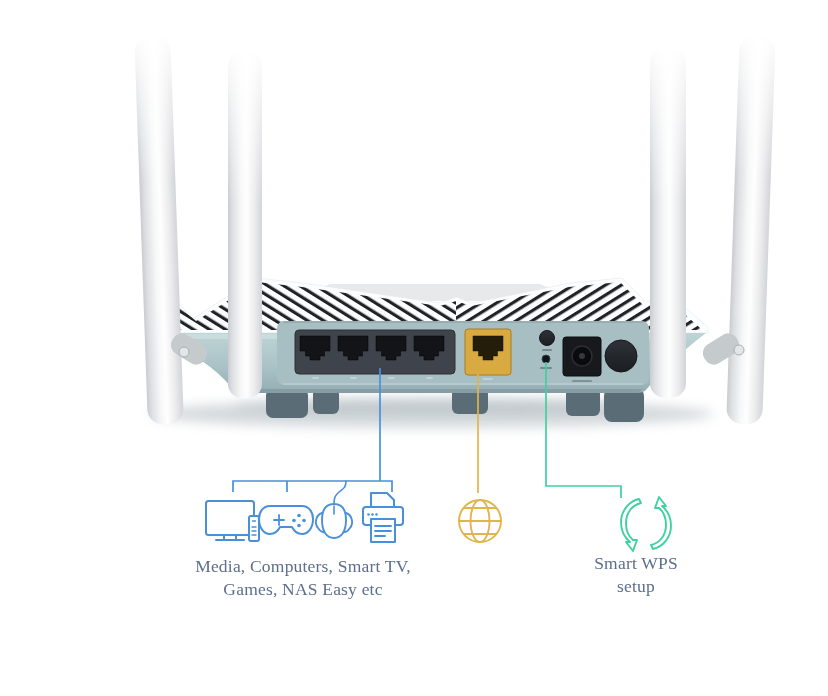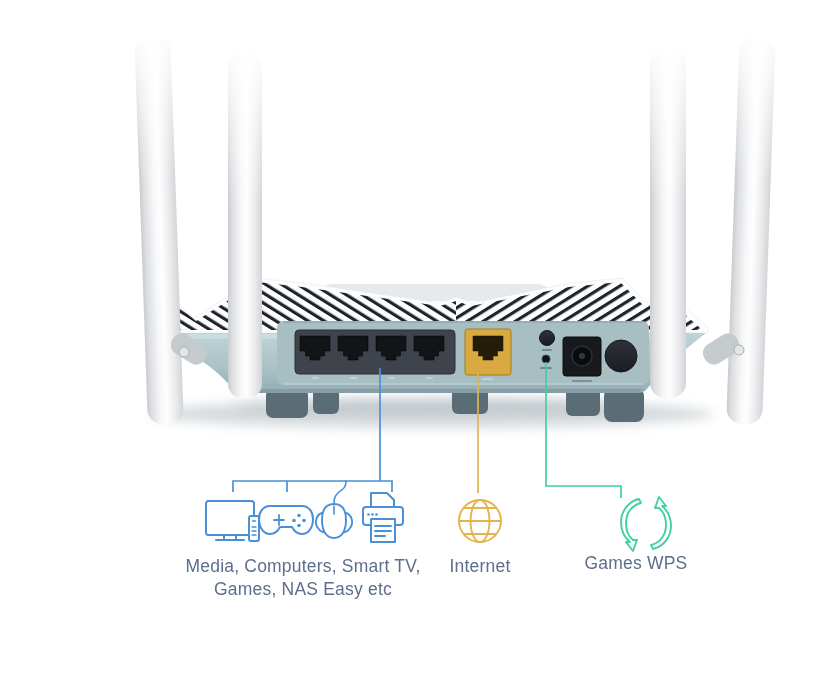--- a/index.html
+++ b/index.html
@@ -4,21 +4,21 @@
 <style>
   :root{
     --lan_accent:#4a90d9;
     --internet_accent:#e2b44c;
     --wps_accent:#3fd1a0;
     --caption_text:#5d6e8c;
   }
   html,body{margin:0;padding:0;background:#fff;}
   .stage{
     position:relative;width:828px;height:696px;background:#fff;overflow:hidden;
-    font-family:Liberation Sans, sans-serif;
+    font-family:Liberation Serif, serif;
   }
   .scene{position:absolute;left:0;top:0;width:828px;height:696px;display:block;}
   .caption{
     position:absolute;text-align:center;color:var(--caption_text);
     font-size:17.5px;line-height:23px;letter-spacing:.2px;font-weight:400;
   }
   .caption-lan{left:173px;top:555px;width:260px;}
   .caption-internet{left:425px;top:555px;width:110px;}
   .caption-wps{left:581px;top:552px;width:110px;}
   .blue-stroke{stroke:var(--lan_accent);}
@@ -218,20 +218,18 @@
     <g class="icon green-stroke" stroke-width="1.9">
       <use href="#wpsArrow"></use>
       <use href="#wpsArrow" transform="rotate(180 646 524)"></use>
     </g>
   </svg>
 
   <div class="caption caption-lan">
     <div>Media, Computers, Smart TV,</div>
     <div>Games, NAS Easy etc</div>
   </div>
-  <div class="caption caption-internet">
-    <div>Internet</div>
+  <div class="caption caption-wps">
+    <div>Smart WPS</div>
+    <div>setup</div>
   </div>
-  <div class="caption caption-wps">
-    <div>Games WPS</div>
-  </div>
 
 </div>
 
 </body></html>

